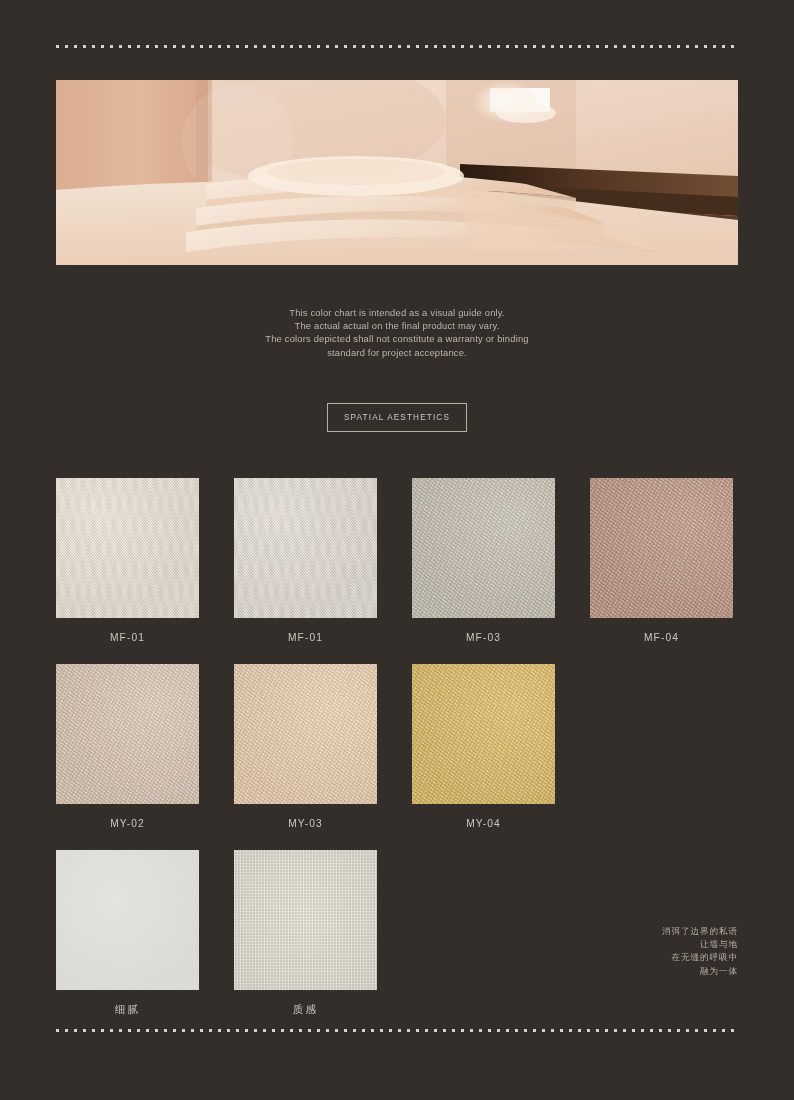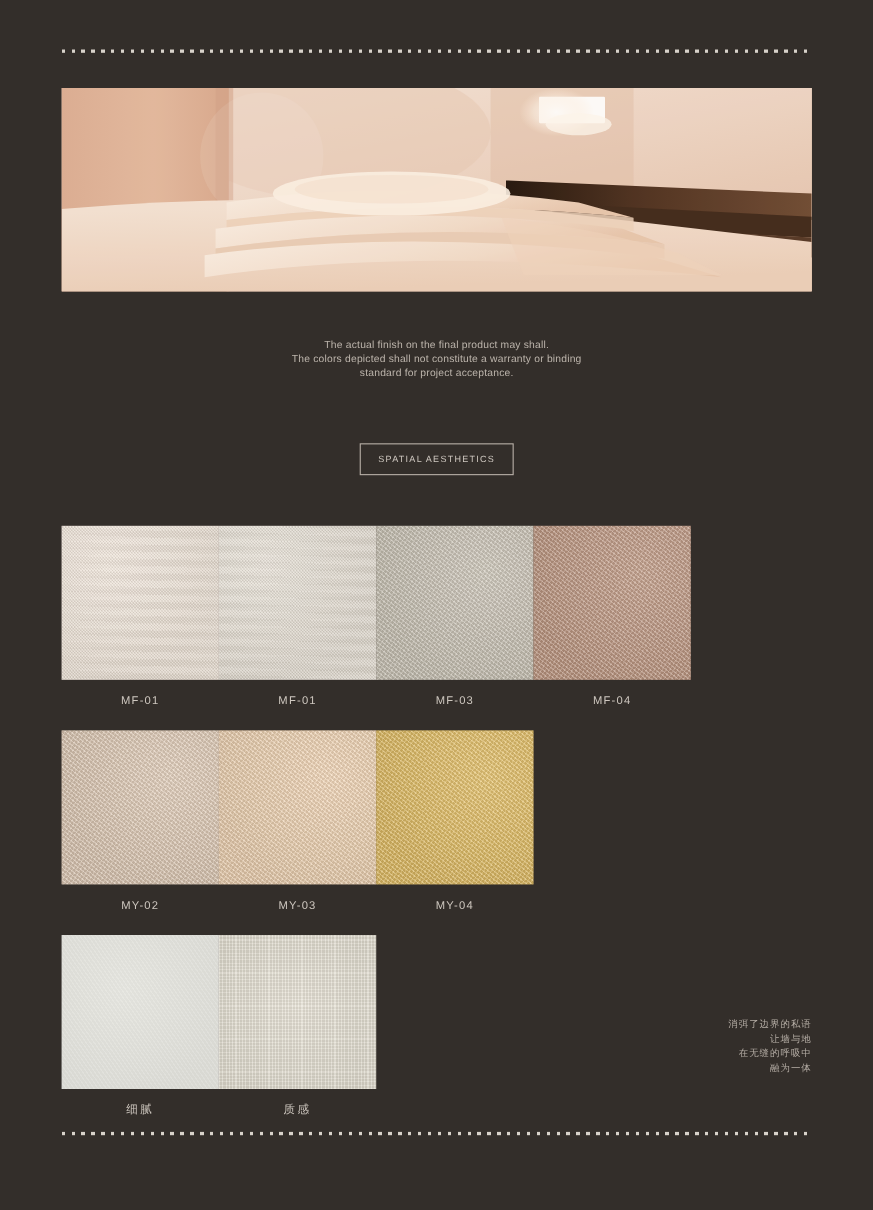--- a/index.html
+++ b/index.html
@@ -89,20 +89,21 @@
 
   
   .grid {
     position: absolute;
     left: 56px;
     top: 478px;
     width: 682px;
   }
   .row {
     display: flex;
+    gap: 35px;
     margin-bottom: 20px;
   }
   .cell {
     width: 143px;
     display: flex;
     flex-direction: column;
     align-items: center;
   }
   .cell.empty { visibility: hidden; }
   .swatch {
@@ -242,21 +243,22 @@
 
       <ellipse cx="300" cy="96" rx="108" ry="20" fill="#fdf3e8" opacity="0.9"></ellipse>
       <ellipse cx="300" cy="92" rx="88" ry="13" fill="#f7e6d6" opacity="0.8"></ellipse>
 
       <path d="M400 118 Q490 128 560 150 L600 170 L420 170 Z" fill="#f1d6c0" opacity="0.55"></path>
       <rect x="0" y="0" width="682" height="185" fill="#d8a77f" opacity="0.07"></rect>
     </svg>
   </div>
 
   <div class="disclaimer">
-    <div>The actual finish on the final product may shall.</div>
+    <div>This color chart is intended as a visual guide only.</div>
+    <div>The actual actual on the final product may vary.</div>
     <div>The colors depicted shall not constitute a warranty or binding</div>
     <div>standard for project acceptance.</div>
   </div>
 
   <div class="btn-wrap">
     <div class="btn">SPATIAL AESTHETICS</div>
   </div>
 
   <div class="grid" id="grid">
       <div class="row">

